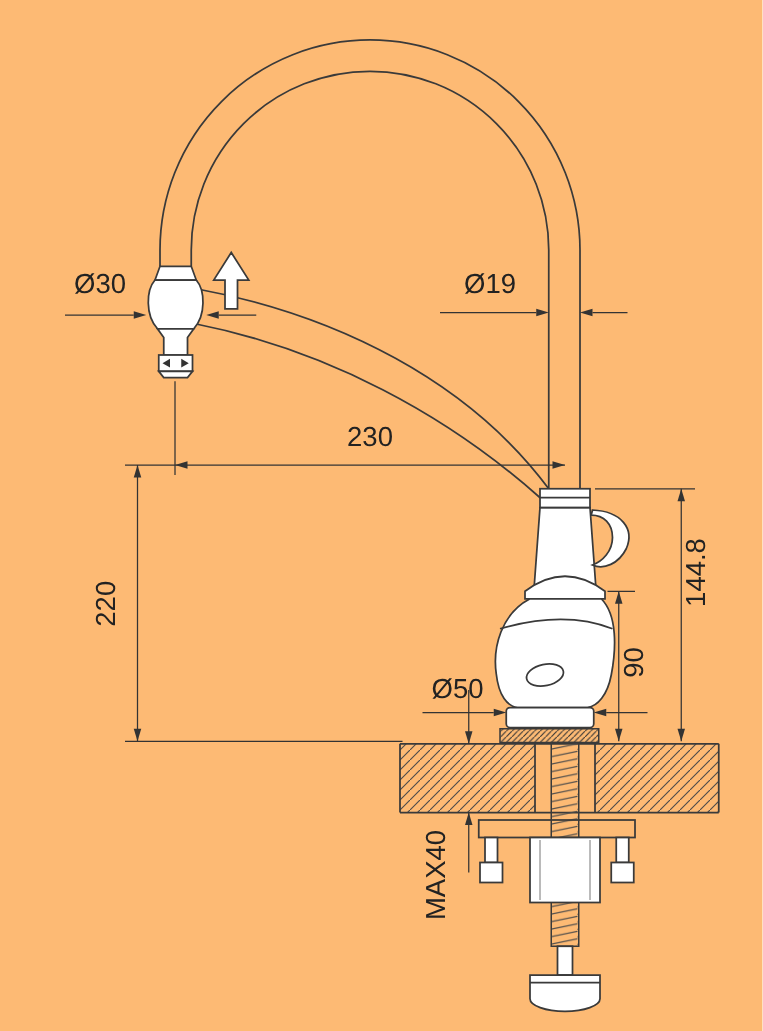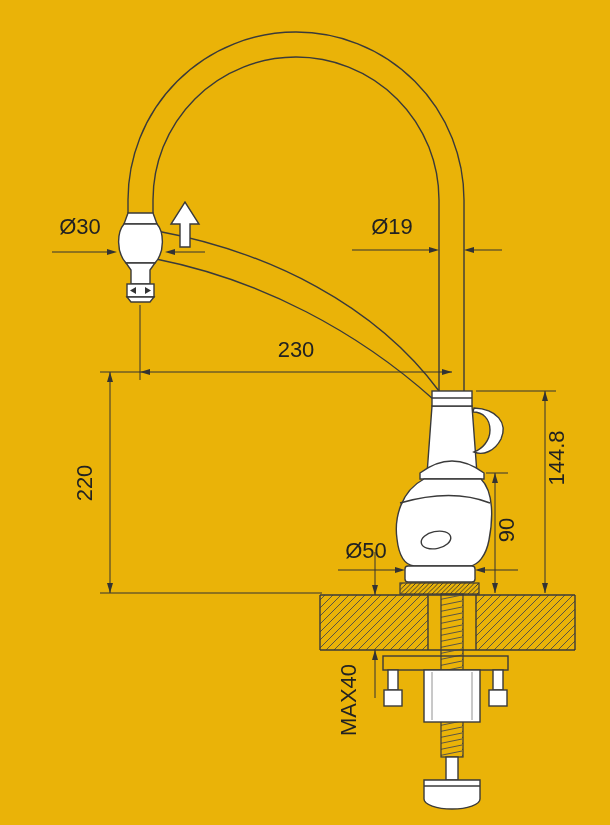--- a/index.html
+++ b/index.html
@@ -5,21 +5,21 @@
   html, body {
     margin: 0;
     padding: 0;
     background: #ffffff;
     font-family: "Liberation Sans", sans-serif;
   }
   .canvas {
     position: relative;
     width: 610px;
     height: 825px;
-    background: #eab308;
+    background: #fdba74;
     overflow: hidden;
   }
   svg { display: block; }
   text {
     font-family: "Liberation Sans", sans-serif;
     fill: #222222;
   }
   .dim-label { font-size: 22px; }
   .geo { stroke: #3a3a3a; stroke-width: 1.4; fill: none; }
   .geo-fill { stroke: #3a3a3a; stroke-width: 1.4; fill: #ffffff; }

